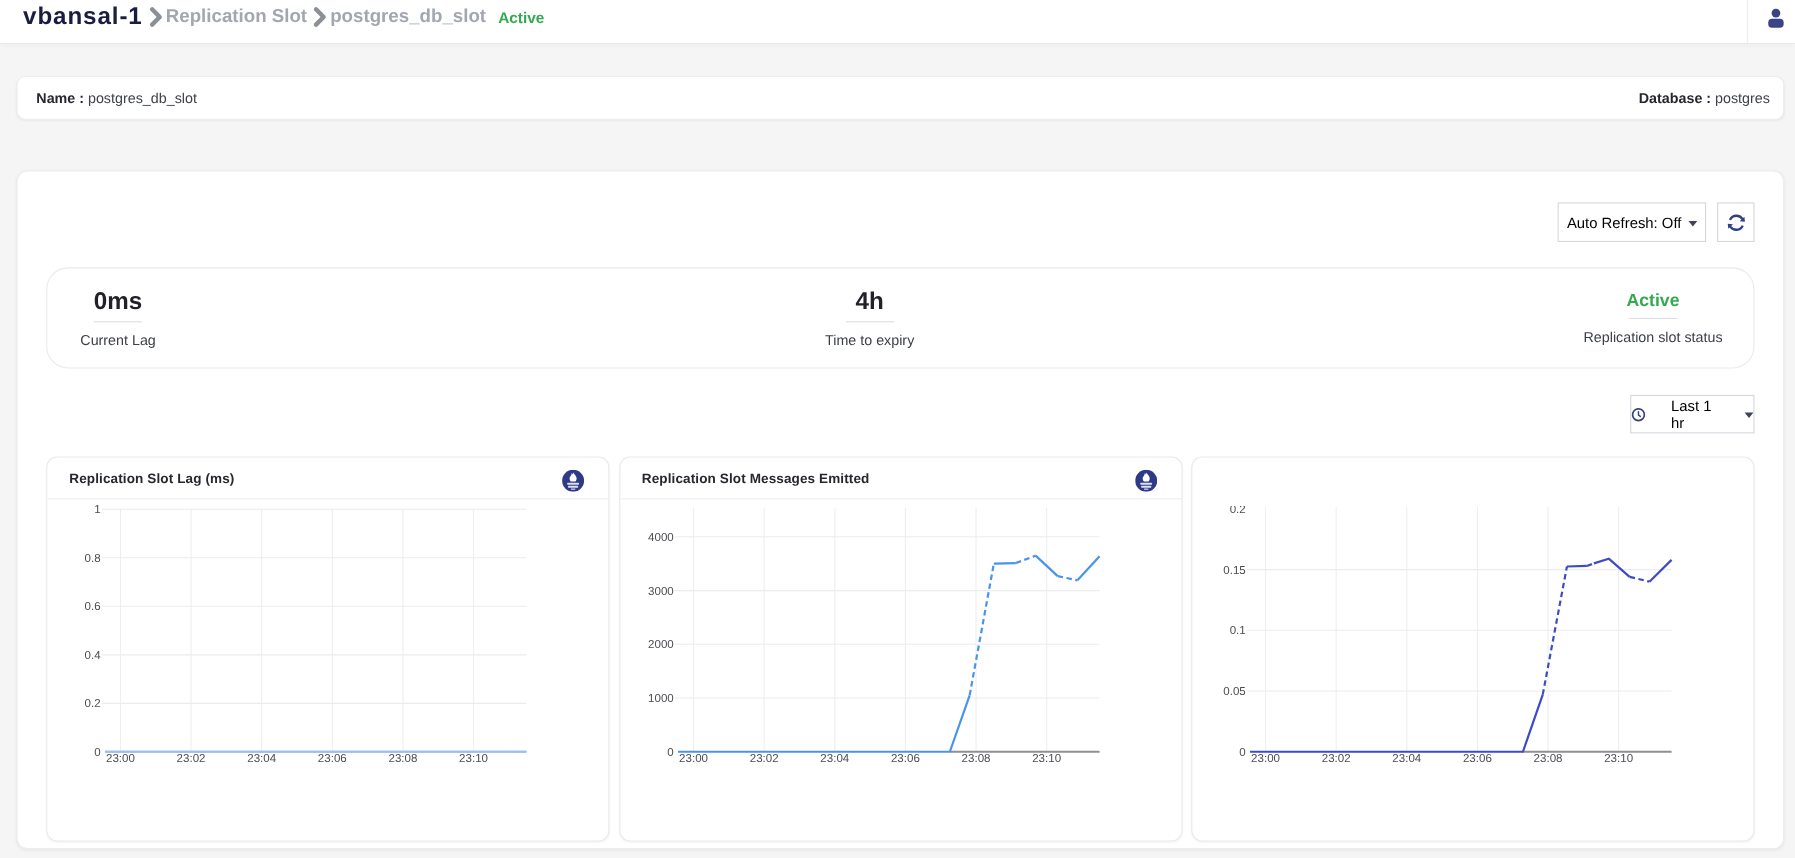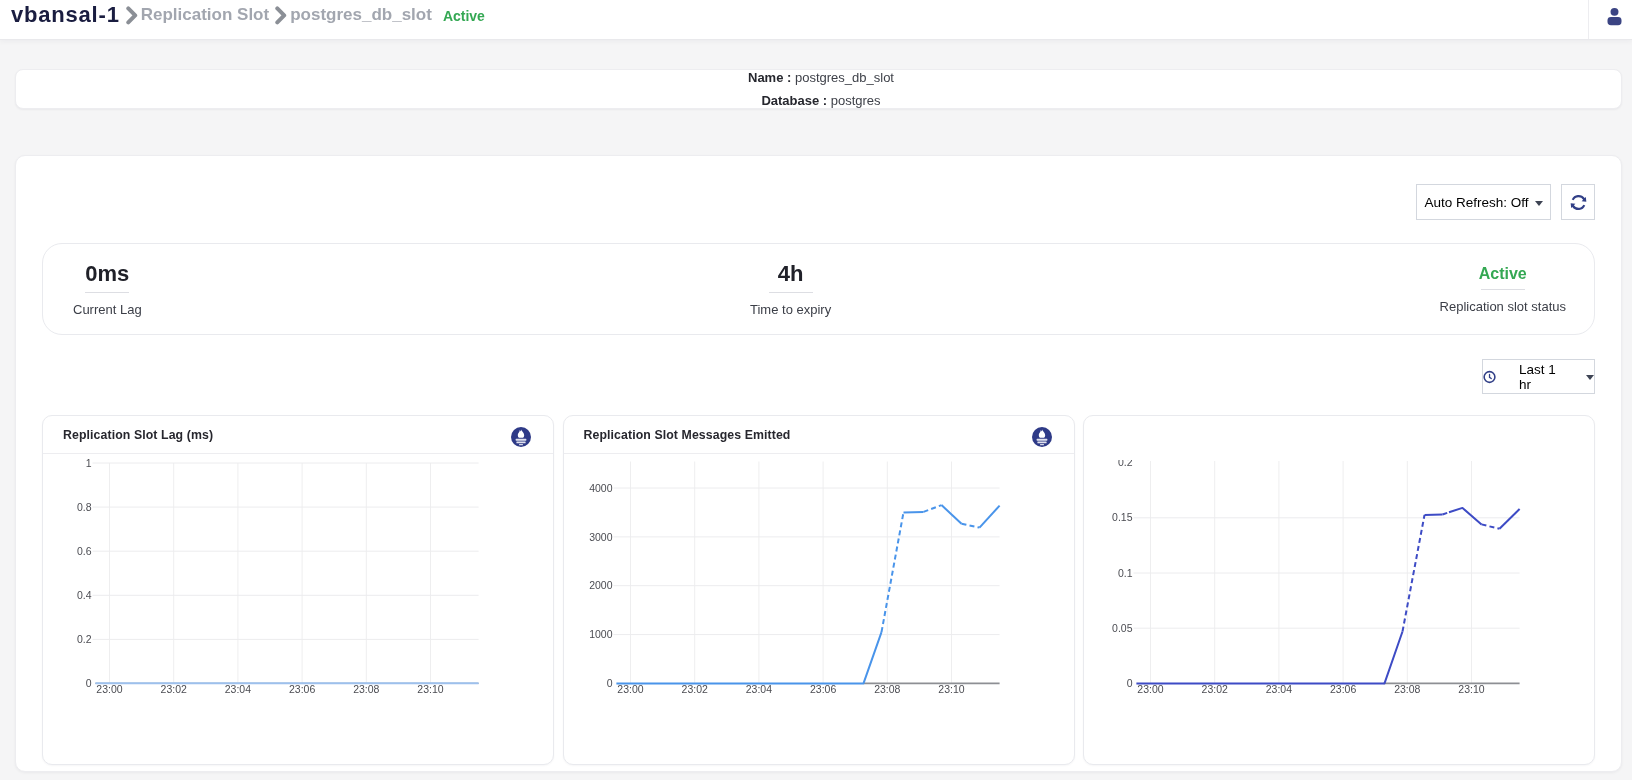--- a/index.html
+++ b/index.html
@@ -1,28 +1,28 @@
 <!DOCTYPE html>
 <html><head><meta charset="utf-8">
 <style>
 * { margin:0; padding:0; box-sizing:border-box; }
 html,body { width:1632px; height:780px; overflow:hidden; }
 body { background:#f5f5f6; font-family:"Liberation Sans", sans-serif; }
 .topbar { position:relative; height:40px; background:#fff; border-bottom:1px solid #e9e9ec; box-shadow:0 2px 5px rgba(30,30,50,.04);
-  display:flex; align-items:center; padding-left:11px; padding-bottom:10px; }
+  display:flex; align-items:center; padding-left:21px; padding-bottom:10px; }
 .crumbs { display:flex; align-items:center; }
 .b1 { font-size:22px; font-weight:bold; color:#1a1d40; letter-spacing:.8px; }
 .b2 { font-size:17px; font-weight:bold; color:#a2a6af; }
 .chev { margin:1px 3px 0 5px; }
 .act { font-size:14px; font-weight:bold; color:#34a853; margin-left:11px; margin-top:3px; }
 .usr { position:absolute; right:0; top:0; width:44px; height:39px; border-left:1px solid #ededf0;
   display:flex; align-items:center; justify-content:center; padding-left:8px; padding-bottom:7px; }
 .namebar { position:absolute; left:15px; top:69px; width:1607px; height:40px; background:#fff;
   border:1px solid #ededf0; border-radius:8px; box-shadow:0 1px 2px rgba(20,20,40,.05);
-  display:flex; align-items:center; justify-content:space-between; padding:0 12px 0 17px; font-size:13px; color:#3e4149;flex-direction:column; }
+  display:flex; align-items:center; justify-content:space-between; padding:0 12px 0 17px; font-size:13px; color:#3e4149; }
 .namebar b { color:#26272e; }
 .panel { position:absolute; left:15px; top:155px; width:1607px; height:617px; background:#fff;
   border:1px solid #ededf0; border-radius:10px; box-shadow:0 1px 3px rgba(20,20,40,.05);
   padding:28px 26px 0 26px; }
 .toolbar { display:flex; justify-content:flex-end; gap:10px; height:36px; }
 .btn { background:#fff; border:1px solid #d3d7de; border-radius:0; height:36px;
   display:flex; align-items:center; justify-content:center; font-size:14px; color:#000000; }
 .btn-ar { width:135px; gap:6px; font-size:13.5px; }
 .btn-rf { width:34px; }
 .caret { width:0; height:0; border-left:4px solid transparent; border-right:4px solid transparent;

